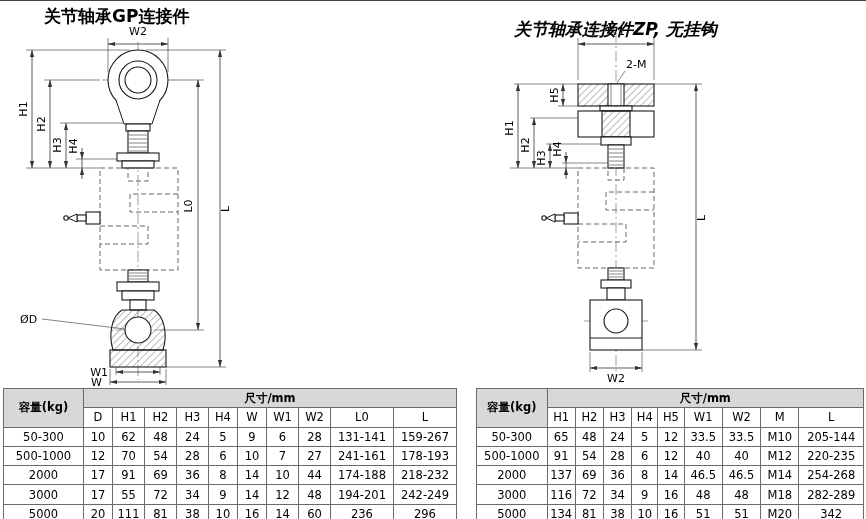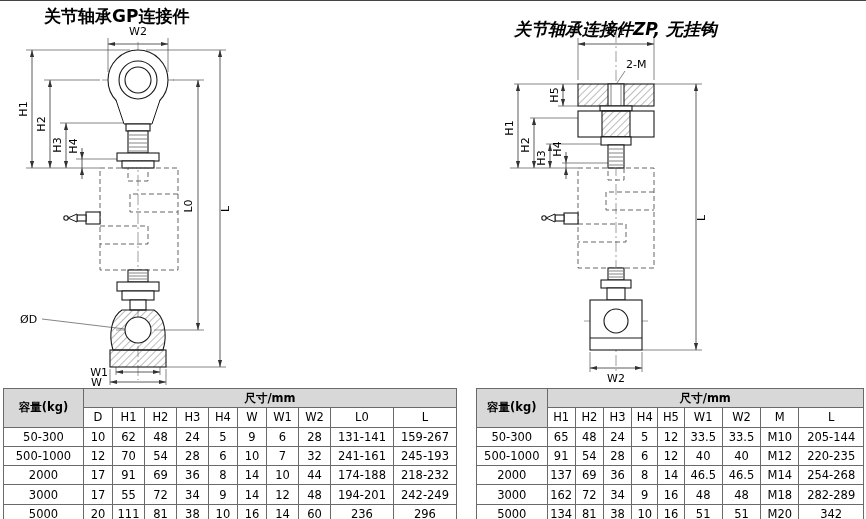--- a/index.html
+++ b/index.html
@@ -316,23 +316,23 @@
         </tr>
         <tr>
           <td>500-1000</td>
           <td>12</td>
           <td>70</td>
           <td>54</td>
           <td>28</td>
           <td>6</td>
           <td>10</td>
           <td>7</td>
-          <td>32</td>
+          <td>27</td>
           <td>241-161</td>
-          <td>245-193</td>
+          <td>178-193</td>
         </tr>
         <tr>
           <td>2000</td>
           <td>17</td>
           <td>91</td>
           <td>69</td>
           <td>36</td>
           <td>8</td>
           <td>14</td>
           <td>10</td>
@@ -433,21 +433,21 @@
           <td>36</td>
           <td>8</td>
           <td>14</td>
           <td>46.5</td>
           <td>46.5</td>
           <td>M14</td>
           <td>254-268</td>
         </tr>
         <tr>
           <td>3000</td>
-          <td>162</td>
+          <td>116</td>
           <td>72</td>
           <td>34</td>
           <td>9</td>
           <td>16</td>
           <td>48</td>
           <td>48</td>
           <td>M18</td>
           <td>282-289</td>
         </tr>
         <tr>

